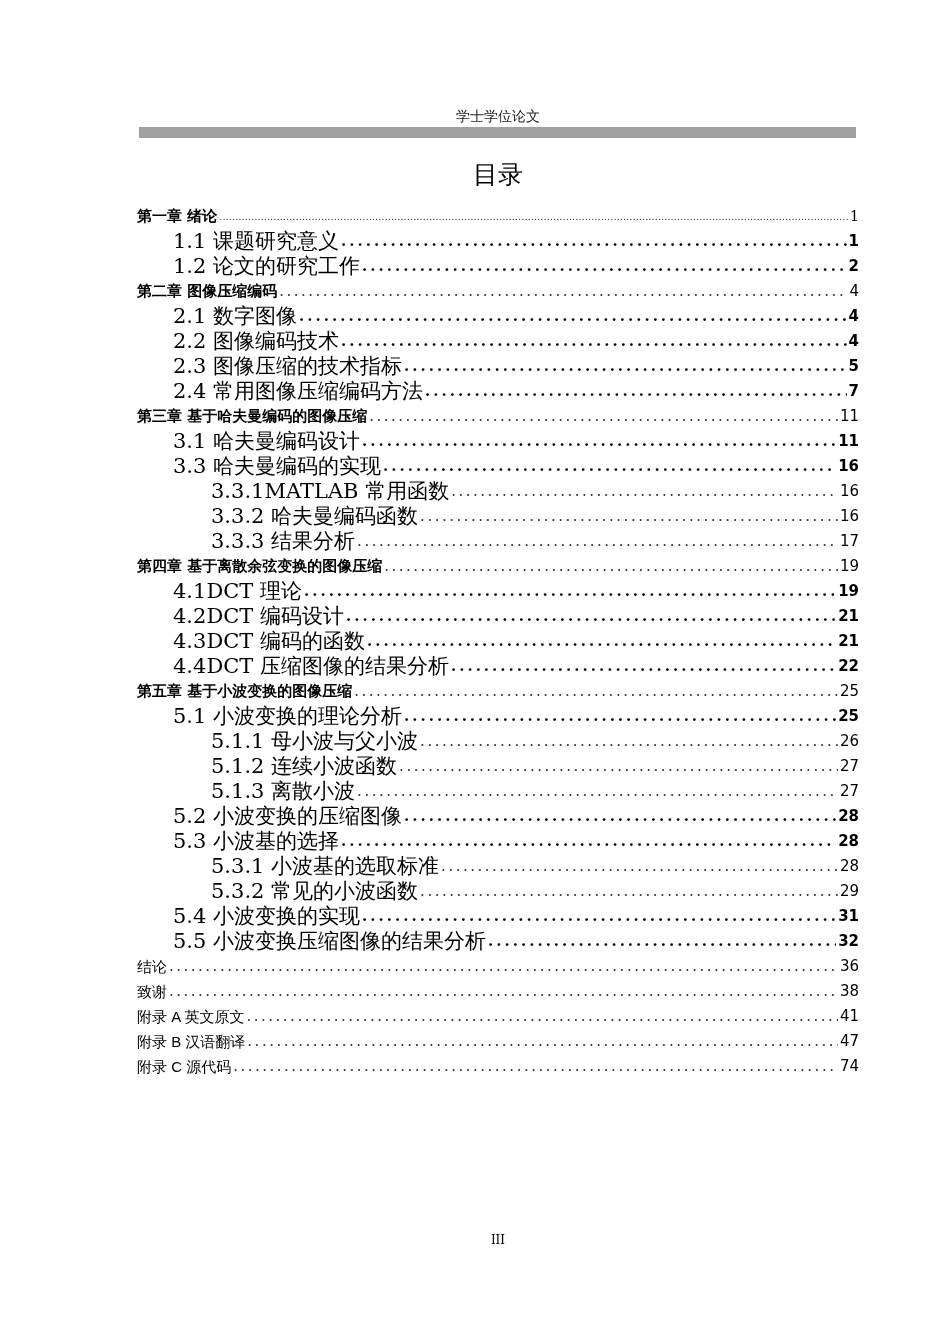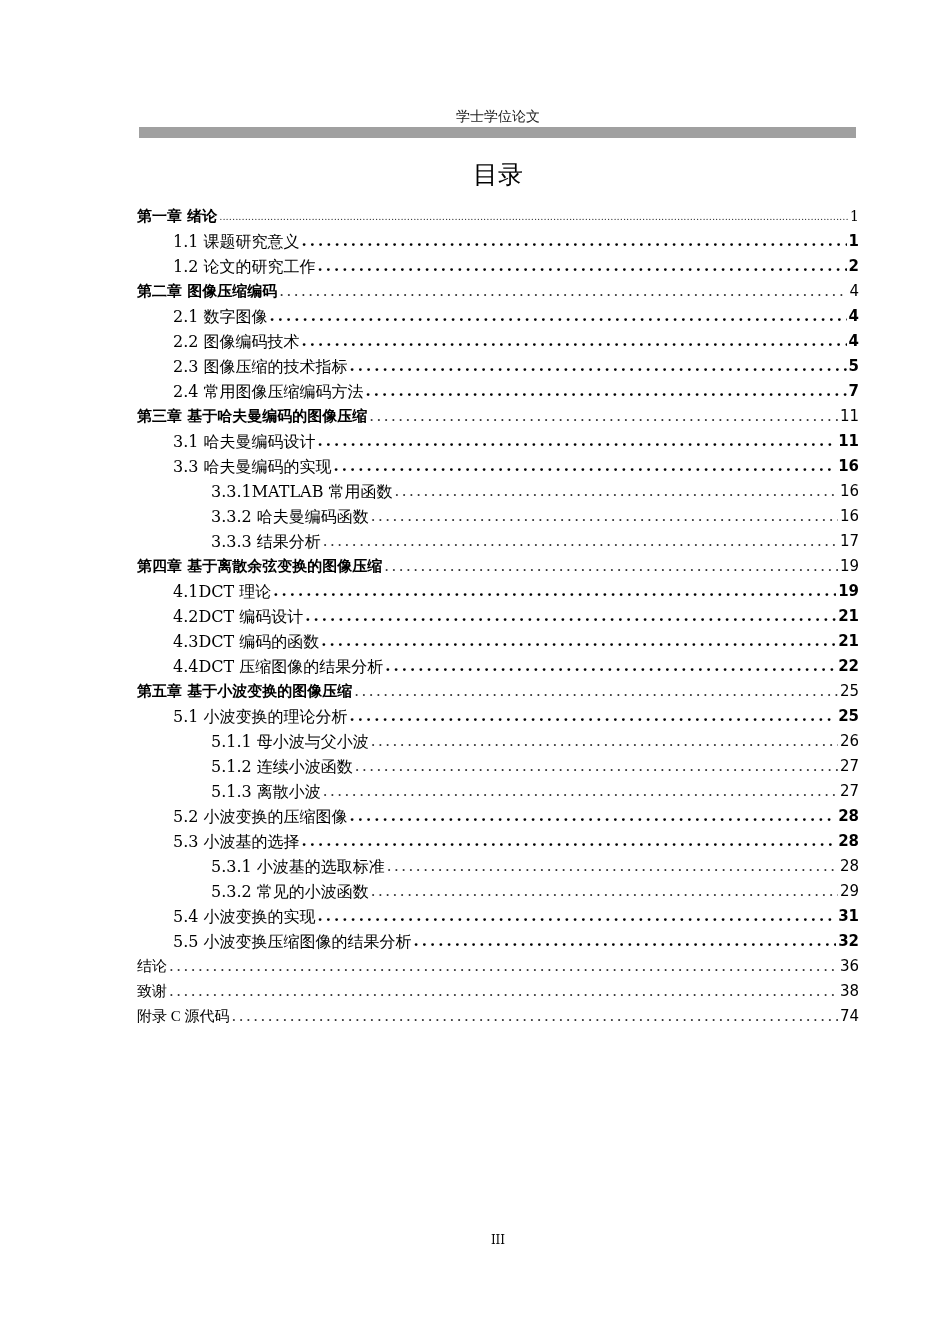--- a/index.html
+++ b/index.html
@@ -2,35 +2,35 @@
 <html><head>
 <meta charset="utf-8">
 <style>
   html, body { margin: 0; padding: 0; background: #ffffff; }
   body { width: 950px; height: 1344px; position: relative; overflow: hidden; font-family: "DejaVu Serif", serif; color: #000; }
   .header-text { position: absolute; top: 108px; left: 0; width: 996px; text-align: center; font-size: 14px; font-family: "DejaVu Serif", serif; color: #222; }
   .header-rule { position: absolute; top: 127px; left: 139px; width: 717px; height: 11px; background: #a0a0a0; }
   .title { position: absolute; top: 158px; left: 0; width: 996px; text-align: center; font-size: 25px; font-family: "DejaVu Sans", sans-serif; }
   .toc { position: absolute; top: 204px; left: 137px; width: 722px; }
   .row { display: flex; align-items: flex-end; height: 25px; line-height: 25px; white-space: nowrap; overflow: hidden; }
-  .row .label { flex: 0 0 auto; font-size: 16px; }
+  .row .label { flex: 0 0 auto; font-size: 21px; }
   .row .leader { flex: 1 1 auto; overflow: hidden; font-size: 15px; letter-spacing: 2.5px; margin: 0 2px; }
   .row .leader::after { content: "..................................................................................................................................................................................................................................................."; }
   .row .page { flex: 0 0 auto; font-size: 15px; font-family: "DejaVu Sans", sans-serif; }
   .lvl1 .label { font-family: "DejaVu Sans", sans-serif; font-weight: bold; font-size: 15px; }
   .lvl1 .leader { font-weight: normal; color: #333; }
   .lvl1 .page { font-weight: normal; }
   .lvl2 { padding-left: 36px; }
   .lvl2 .leader { font-weight: bold; letter-spacing: 3px; }
   .lvl2 .page { font-weight: bold; }
   .lvl3 { padding-left: 74px; }
   .lvl3 .leader { color: #333; }
   .first .leader { letter-spacing: 0px; font-size: 10px; }
   .first .page { font-family: "DejaVu Serif", serif; font-size: 14px; }
-  .plain .label { font-family: Liberation Serif, serif; font-weight: normal; }
+  .plain .label { font-family: Liberation Sans, sans-serif; font-weight: normal; }
   .footer { position: absolute; top: 1233px; left: 0; width: 996px; text-align: center; font-size: 12px; font-family: "DejaVu Serif", serif; }
 </style>
 </head>
 <body>
 
 <div class="header-text">学士学位论文</div>
 <div class="header-rule"></div>
 
 <div class="title">目录</div>
 
@@ -189,19 +189,29 @@
       <span class="label">结论</span>
       <span class="leader"></span>
       <span class="page">36</span>
     </div>
   <div class="row lvl1 plain">
       <span class="label">致谢</span>
       <span class="leader"></span>
       <span class="page">38</span>
     </div>
   <div class="row lvl1 plain">
+      <span class="label">附录 A  英文原文</span>
+      <span class="leader"></span>
+      <span class="page">41</span>
+    </div>
+  <div class="row lvl1 plain">
+      <span class="label">附录 B  汉语翻译</span>
+      <span class="leader"></span>
+      <span class="page">47</span>
+    </div>
+  <div class="row lvl1 plain">
       <span class="label">附录 C  源代码</span>
       <span class="leader"></span>
       <span class="page">74</span>
     </div>
 </div>
 
 <div class="footer">III</div>
 
 </body></html>

